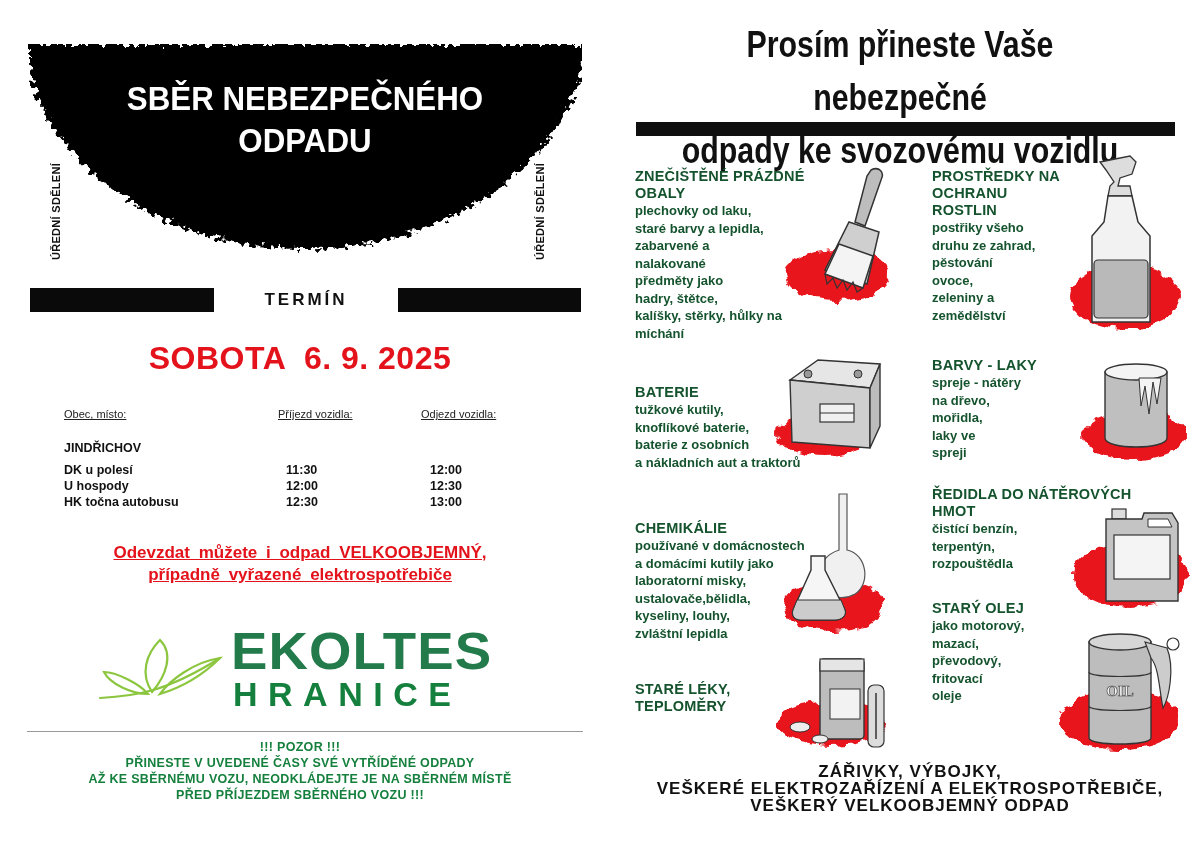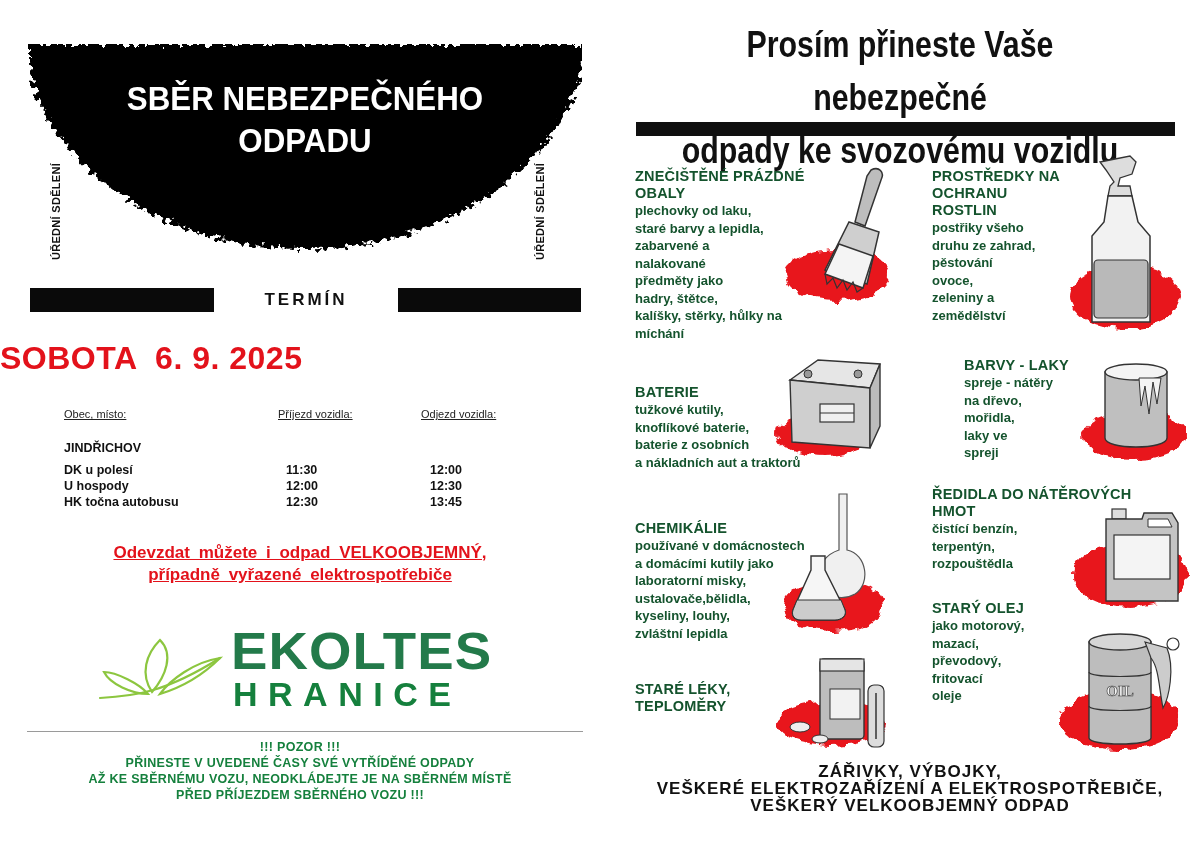--- a/index.html
+++ b/index.html
@@ -20,21 +20,21 @@
   .vert.l { left: 50px; top: 260px; }
   .vert.r { left: 534px; top: 260px; }
 
   .termin-row { position: absolute; left: 30px; top: 288px; width: 552px; height: 25px; }
   .termin-bar { position: absolute; top: 0; height: 24px; background: #0a0a0a; }
   .termin-bar.l { left: 0; width: 184px; }
   .termin-bar.r { left: 368px; width: 183px; }
   .termin-text { position: absolute; left: 184px; width: 184px; top: 2px; text-align: center;
     font-weight: bold; font-size: 17px; letter-spacing: 3px; }
 
-  .date { position: absolute; left: 0; top: 340px; width: 600px; 
+  .date { position: absolute; left: 0; top: 340px; width: 600px; text-align: center;
     color: #e3121b; font-weight: bold; font-size: 32px; letter-spacing: 0.5px; }
   .date span { white-space: pre; }
 
   .sched { position: absolute; left: 64px; top: 408px; width: 480px; font-size: 11px; }
   .sched .hdr { position: absolute; top: 0; text-decoration: underline; color: #222; font-size: 11px; }
   .sched .town { position: absolute; top: 33px; left: 0; font-weight: bold; font-size: 12.5px; }
   .sched .row { position: absolute; left: 0; width: 480px; height: 16px; font-weight: bold; font-size: 12.5px; }
   .sched .c1 { position: absolute; left: 0; }
   .sched .c2 { position: absolute; left: 222px; }
   .sched .c3 { position: absolute; left: 366px; }
@@ -114,21 +114,21 @@
       <span class="c3">12:00</span>
     </div>
     <div class="row" style="top:71px">
       <span class="c1">U hospody</span>
       <span class="c2">12:00</span>
       <span class="c3">12:30</span>
     </div>
     <div class="row" style="top:87px">
       <span class="c1">HK točna autobusu</span>
       <span class="c2">12:30</span>
-      <span class="c3">13:45</span>
+      <span class="c3">13:00</span>
     </div>
   </div>
 
   <div class="notice">
     <div>Odevzdat můžete i odpad VELKOOBJEMNÝ,</div>
     <div>případně vyřazené elektrospotřebiče</div>
   </div>
 
   <div class="logo">
     <svg width="130" height="80" viewBox="0 0 130 80">
@@ -218,21 +218,21 @@
     <ellipse cx="55" cy="82" rx="48" ry="22" fill="#e8141c" filter="url(#splashRough)"></ellipse>
     <path d="M20,28 L48,8 L110,12 L100,36 Z" fill="#e6e6e6" stroke="#333" stroke-width="1.4"></path>
     <path d="M20,28 L100,36 L100,96 L22,90 Z" fill="#cfcfcf" stroke="#333" stroke-width="1.4"></path>
     <path d="M100,36 L110,12 L110,74 L100,96 Z" fill="#bcbcbc" stroke="#333" stroke-width="1.4"></path>
     <rect x="50" y="52" width="34" height="18" fill="#f0f0f0" stroke="#333" stroke-width="1.2"></rect>
     <line x1="50" y1="61" x2="84" y2="61" stroke="#333" stroke-width="1"></line>
     <circle cx="38" cy="22" r="4" fill="#999" stroke="#333"></circle>
     <circle cx="88" cy="22" r="4" fill="#999" stroke="#333"></circle>
   </svg>
 
-  <div class="cat" style="left:332px; top:357px;margin-left:32px;">
+  <div class="cat" style="left:332px; top:357px;">
     <div class="t">BARVY - LAKY</div>
     <div class="d">spreje - nátěry</div>
     <div class="d">na dřevo,</div>
     <div class="d">mořidla,</div>
     <div class="d">laky ve</div>
     <div class="d">spreji</div>
   </div>
   <svg class="illus" style="left:475px; top:358px;" width="120" height="110" viewBox="0 0 120 110">
     <ellipse cx="60" cy="78" rx="52" ry="24" fill="#e8141c" filter="url(#splashRough)"></ellipse>
     <path d="M30,14 L30,80 C30,92 92,92 92,80 L92,14 Z" fill="#bfbfbf" stroke="#333" stroke-width="1.4"></path>

